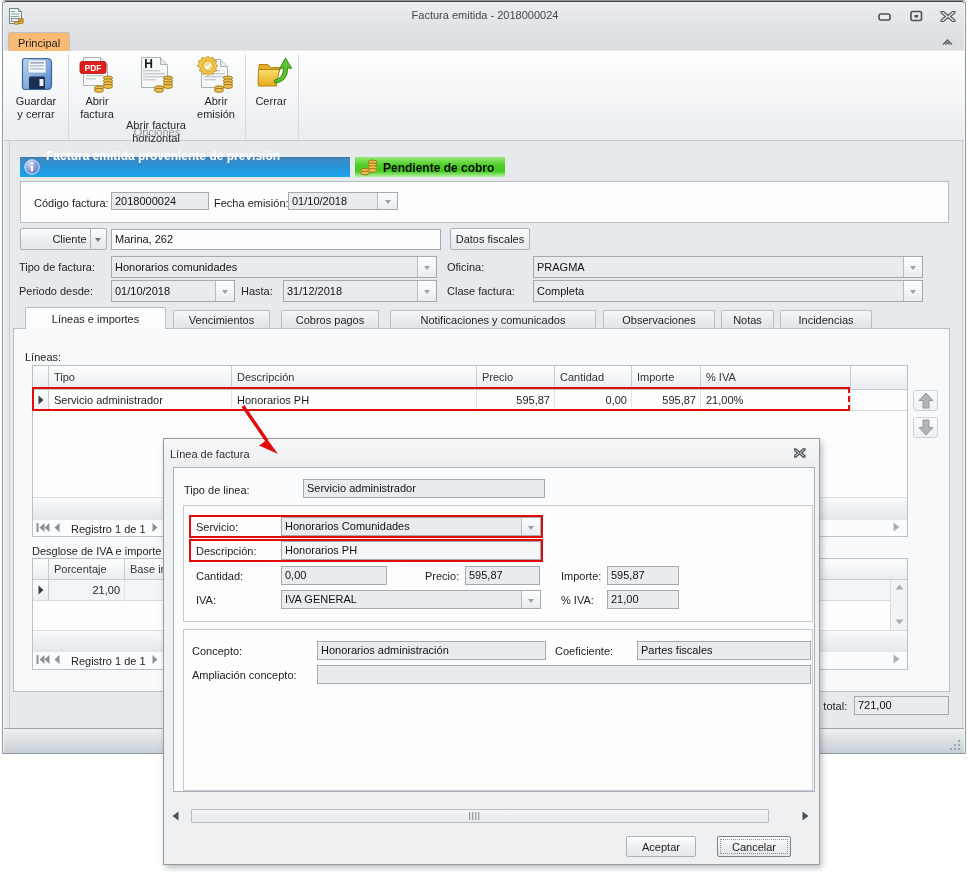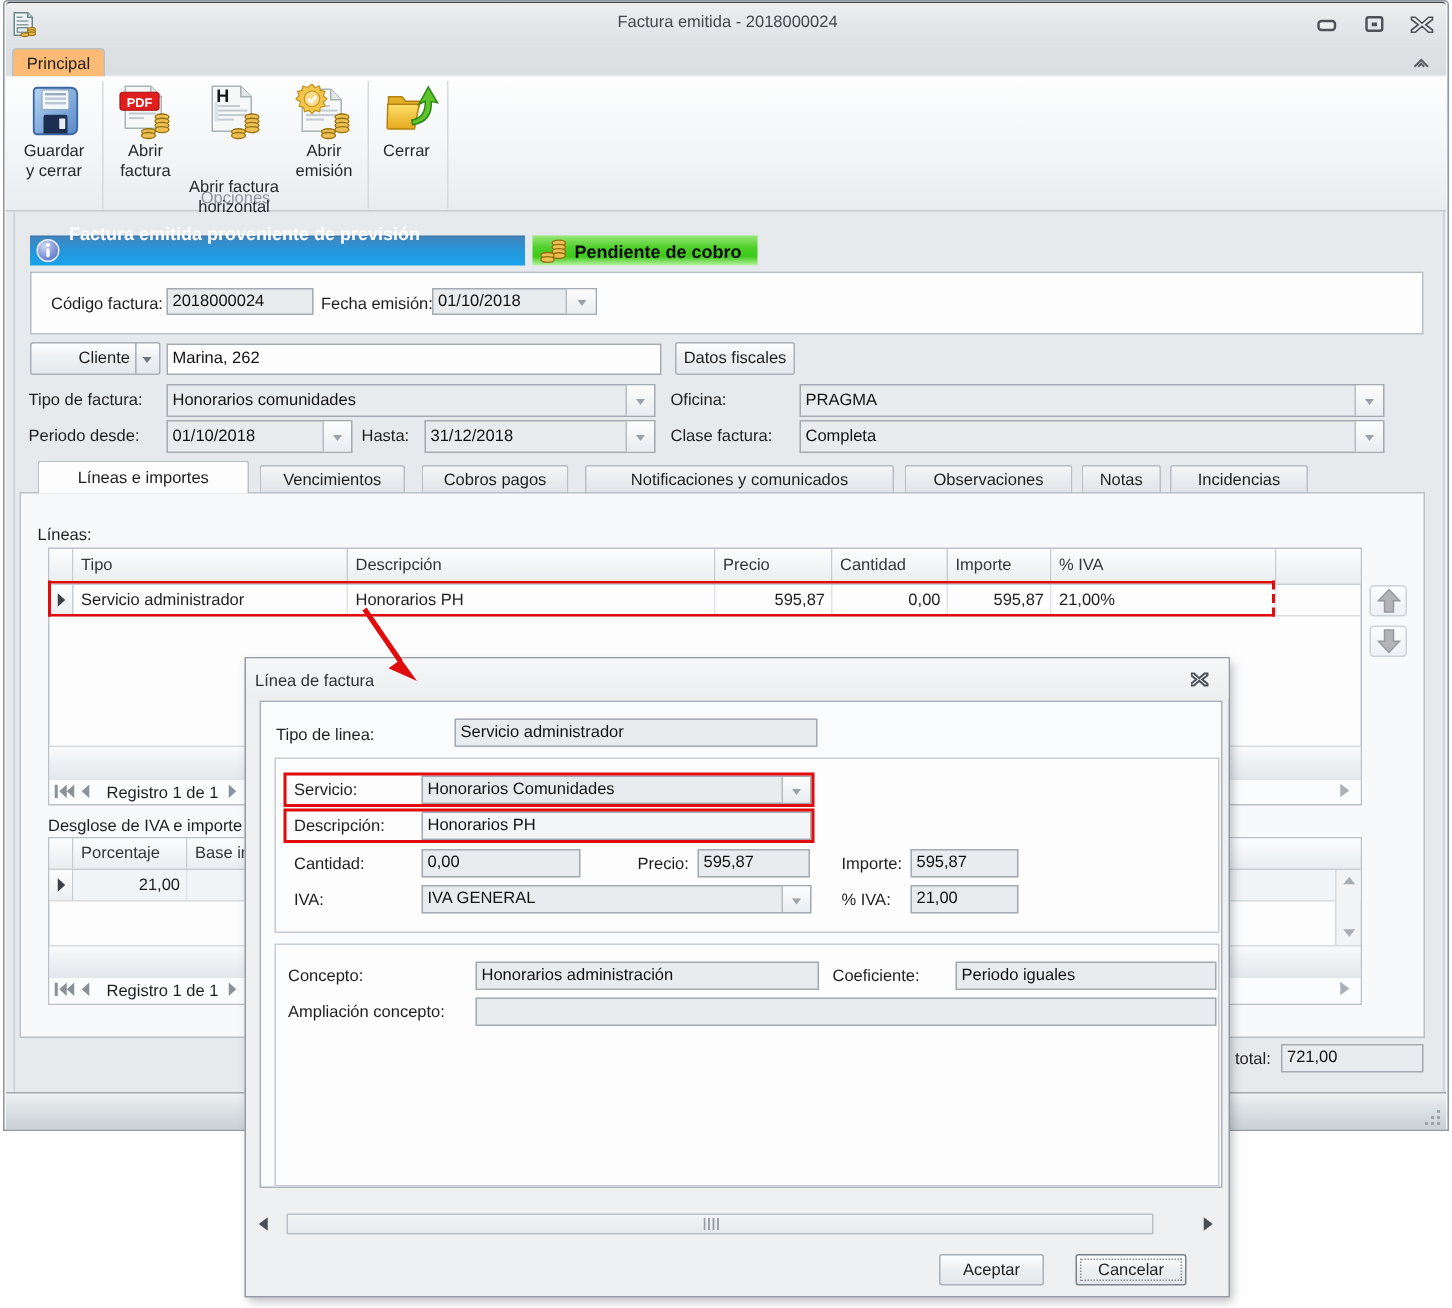--- a/index.html
+++ b/index.html
@@ -383,21 +383,21 @@
   <div class="lbl" style="left:397px;top:156px;">% IVA:</div>
   <div class="inp" style="left:443px;top:151px;width:72px;height:19px;">21,00</div>
 
   <div class="redbox" style="left:25px;top:76px;width:354px;height:23px;"></div>
   <div class="redbox" style="left:25px;top:100px;width:354px;height:23px;"></div>
 
   <div class="grp" style="left:19px;top:190px;width:630px;height:162px;"></div>
   <div class="lbl" style="left:28px;top:207px;">Concepto:</div>
   <div class="inp" style="left:153px;top:202px;width:229px;height:19px;">Honorarios administración</div>
   <div class="lbl" style="left:391px;top:207px;">Coeficiente:</div>
-  <div class="inp" style="left:473px;top:202px;width:174px;height:19px;">Periodo iguales</div>
+  <div class="inp" style="left:473px;top:202px;width:174px;height:19px;">Partes fiscales</div>
   <div class="lbl" style="left:28px;top:231px;">Ampliación concepto:</div>
   <div class="inp" style="left:153px;top:226px;width:494px;height:19px;"></div>
 
   <svg class="abs" style="left:8px;top:372px;" width="7" height="10" viewBox="0 0 7 10">
         <path d="M6.5 0.5 L0.5 5 L6.5 9.5 z" fill="#4a4f54"></path>
       </svg>
   <div class="abs" style="left:27px;top:370px;width:578px;height:14px;background:linear-gradient(#f3f5f6,#e6eaed);border:1px solid #b9bfc5;border-radius:1px;"></div>
   <div class="abs" style="left:605px;top:370px;width:32px;height:14px;"></div>
   <svg class="abs" style="left:638px;top:372px;" width="7" height="10" viewBox="0 0 7 10">
         <path d="M0.5 0.5 L6.5 5 L0.5 9.5 z" fill="#4a4f54"></path>

